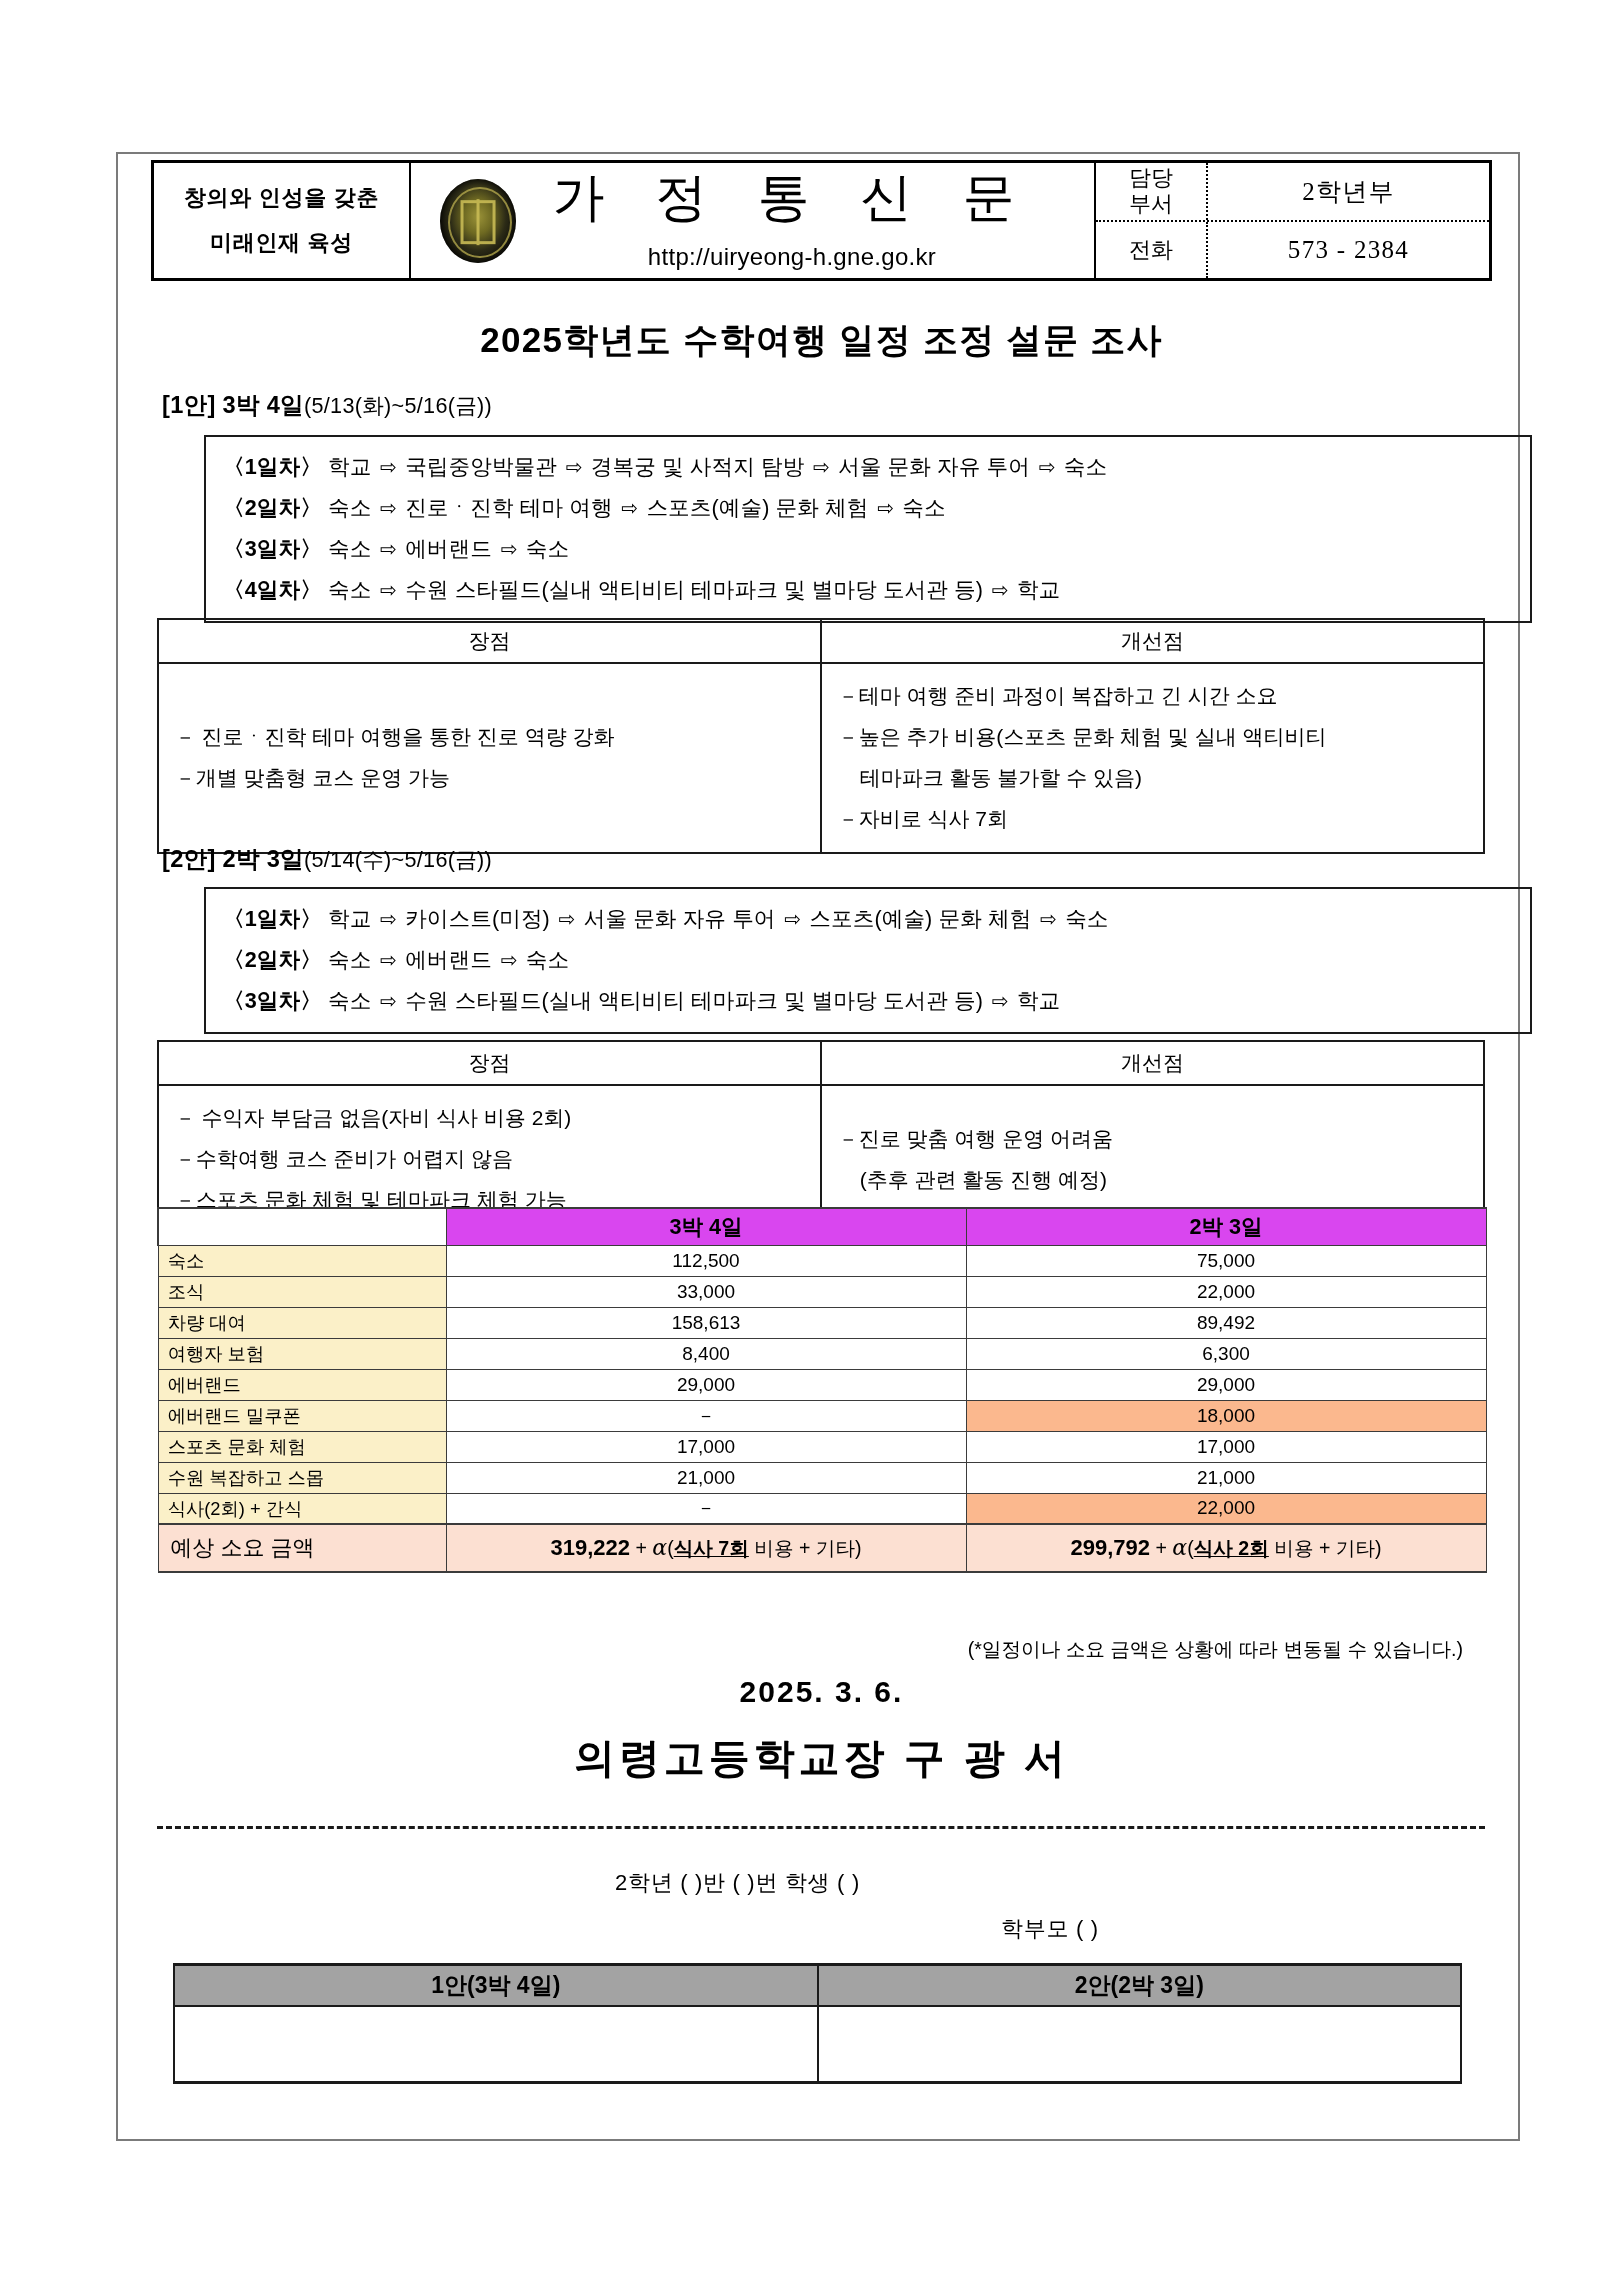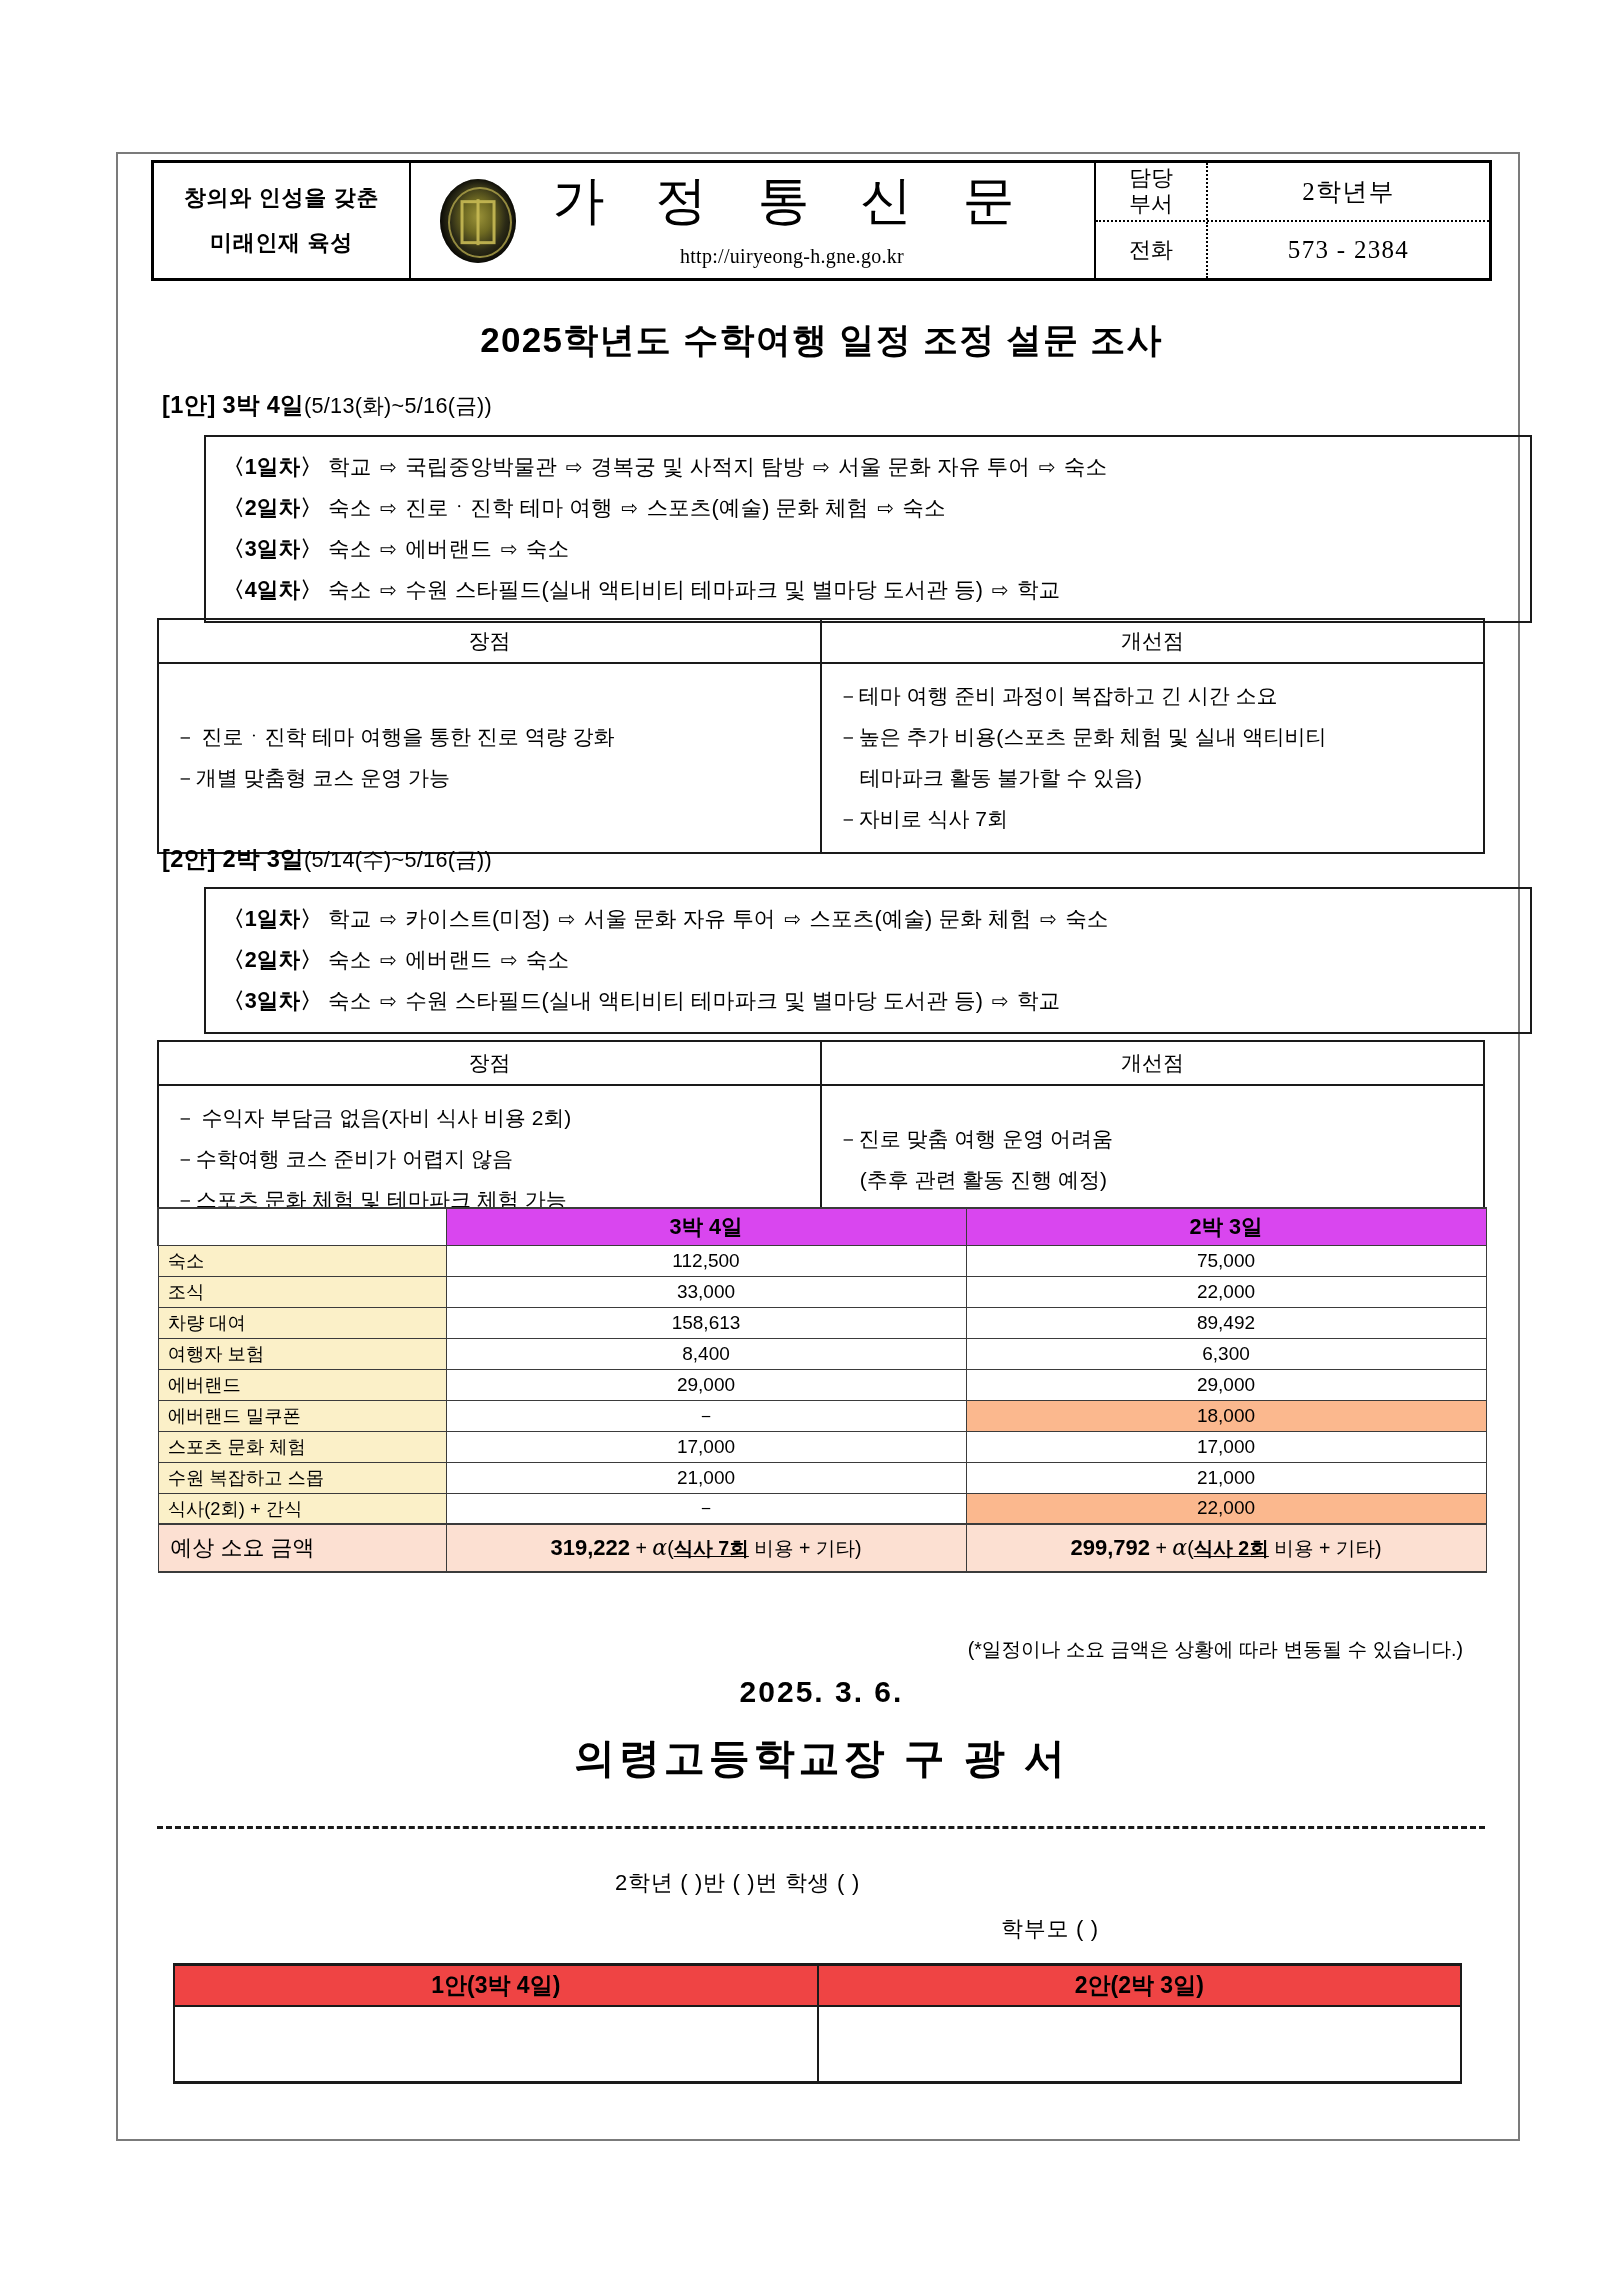--- a/index.html
+++ b/index.html
@@ -110,22 +110,22 @@
   }
   .mast-title {
     font-size: 52px;
     font-weight: 400;
     letter-spacing: 17px;
     line-height: 1.05;
     font-family: "DejaVu Sans", sans-serif;
   }
   .mast-url {
     margin-top: 18px;
-    font-size: 20px;
-    font-family: Liberation Serif, serif;
+    font-size: 24px;
+    font-family: Liberation Sans, sans-serif;
     letter-spacing: 0.3px;
   }
   .mast-right {
     width: 393px;
     display: flex;
     flex-direction: column;
   }
   .mast-row {
     flex: 1;
     display: flex;
@@ -337,21 +337,21 @@
     top: 1963px;
     width: 1289px;
     border-collapse: collapse;
     table-layout: fixed;
   }
   .slip-table th, .slip-table td {
     border: 2px solid #1a1a1a;
     box-sizing: border-box;
   }
   .slip-table th {
-    background: #ef4444;
+    background: #a3a3a3;
     font-size: 23px;
     font-weight: 700;
     text-align: center;
     height: 41px;
     border-top-width: 3.3px;
     border-bottom-width: 2.6px;
   }
   .slip-table td {
     height: 77px;
     border-bottom-width: 3.3px;

